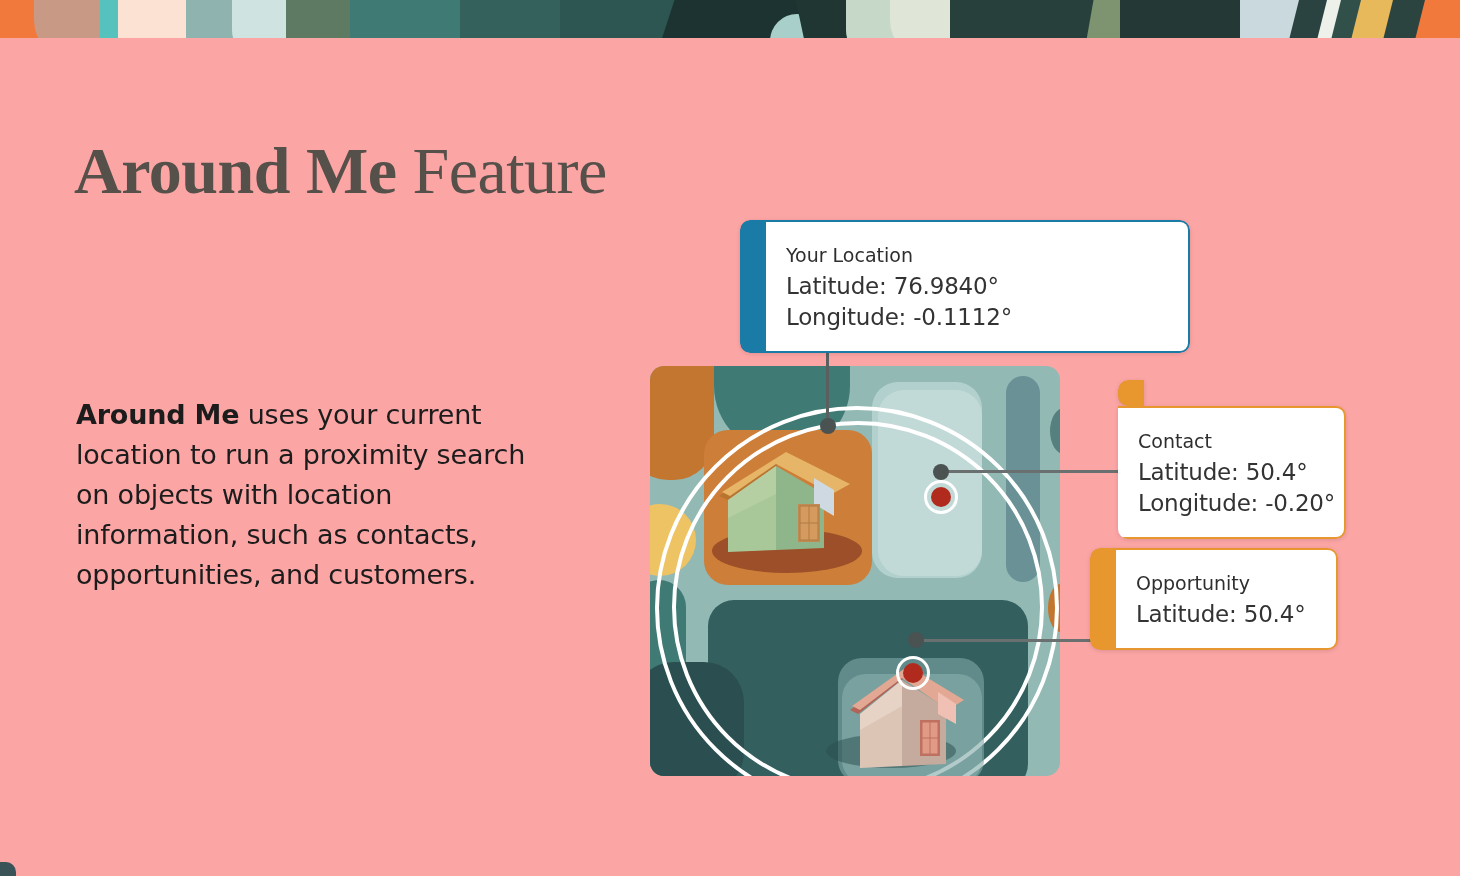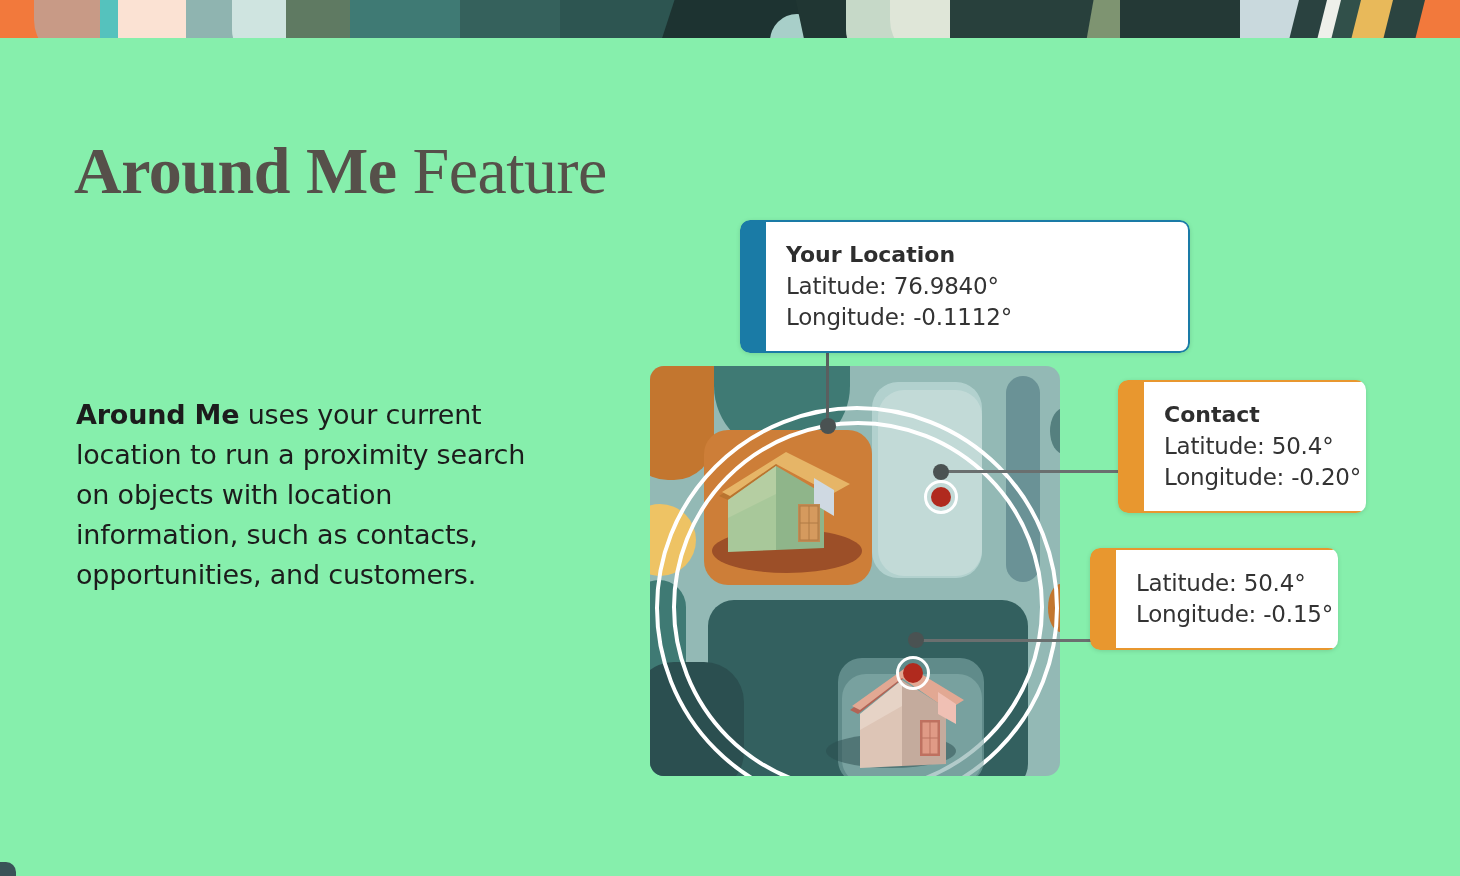--- a/index.html
+++ b/index.html
@@ -7,21 +7,21 @@
   html, body {
     margin: 0; padding: 0;
     width: 1460px; height: 876px;
     overflow: hidden;
     background: #efeeec;
     font-family: "Liberation Sans", sans-serif;
   }
   #page {
     position: relative;
     width: 1460px; height: 876px;
-    background: #86efac;
+    background: #fca5a5;
     overflow: hidden;
   }
 
   
   .top-band {
     position: absolute; top: 0; left: 0;
     width: 1460px; height: 38px;
     overflow: hidden;
     background: #2f4a4a;
   }
@@ -126,38 +126,38 @@
   .card-body {
     flex: 1;
     background: #ffffff;
     border: 2px solid #d8d5d1;
     border-left: none;
     border-radius: 0 10px 10px 0;
     padding: 18px 22px 18px 20px;
   }
   .card-title {
     font-family: "DejaVu Sans", sans-serif;
-    font-weight: 700;
-    font-size: 22px;
+    font-weight: 400;
+    font-size: 19px;
     line-height: 30px;
     color: #2e2e2e;
     margin-bottom: 1px;
   }
   .card-line {
     font-family: "DejaVu Sans", sans-serif;
     font-size: 23px;
     line-height: 31px;
     color: #333333;
     letter-spacing: -0.2px;
     white-space: nowrap;
   }
 
   #card-your-location { left: 740px; top: 220px; width: 450px; }
   #card-your-location .card-body { border-color: #1a7ba6; }
-  #card-contact      { left: 1118px; top: 380px; width: 248px; }
+  #card-contact      { left: 1118px; top: 380px; width: 228px; flex-direction: column; }
   #card-contact .card-body { border-color: #e8972f; }
   #card-opportunity  { left: 1090px; top: 548px; width: 248px; }
   #card-opportunity .card-body { border-color: #e8972f; }
 
   .corner-sliver {
     position: absolute;
     left: 0; bottom: 0;
     width: 16px; height: 14px;
     background: #3a5358;
     border-radius: 0 10px 0 0;
@@ -287,20 +287,20 @@
     <div class="card-body">
       <div class="card-title">Contact</div>
       <div class="card-line">Latitude: 50.4°</div>
       <div class="card-line">Longitude: -0.20°</div>
     </div>
   </div>
 
   <div class="card" id="card-opportunity">
     <div class="card-bar" style="background:#e8972f;"></div>
     <div class="card-body">
+      <div class="card-title">Opportunity</div>
       <div class="card-line">Latitude: 50.4°</div>
-      <div class="card-line">Longitude: -0.15°</div>
     </div>
   </div>
 
   <div class="corner-sliver"></div>
 
 </div>
 
 </body></html>

